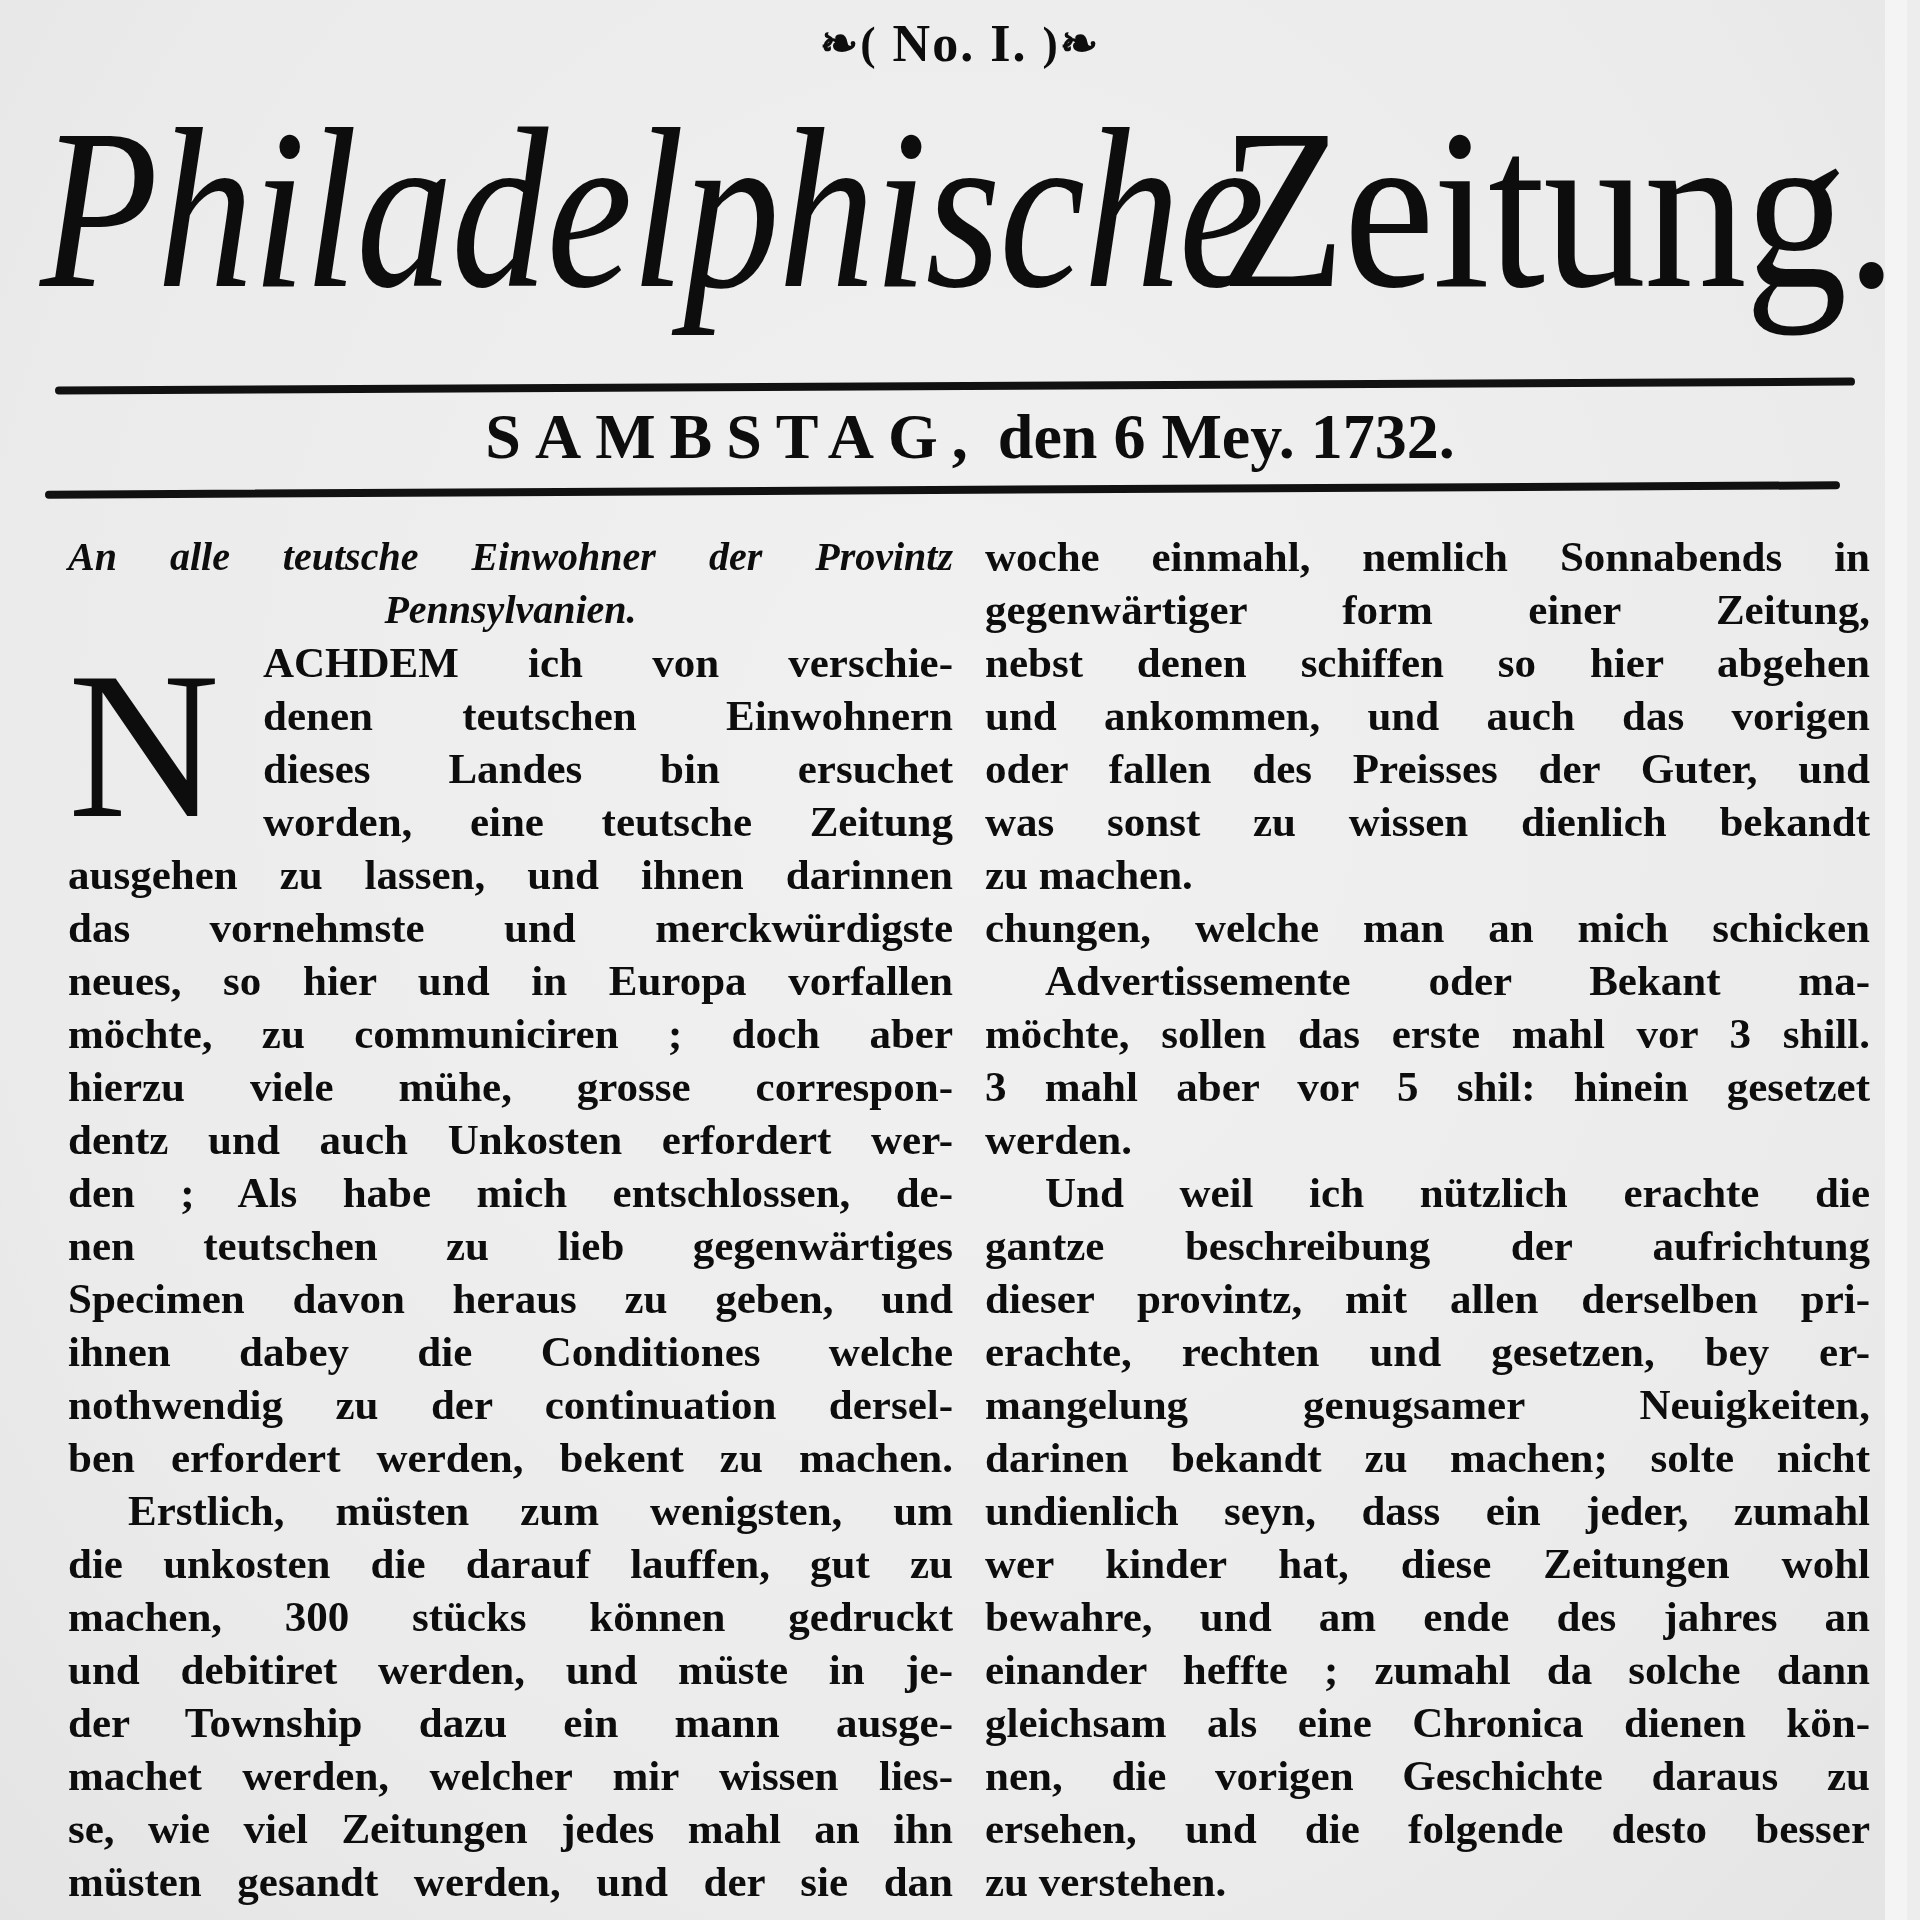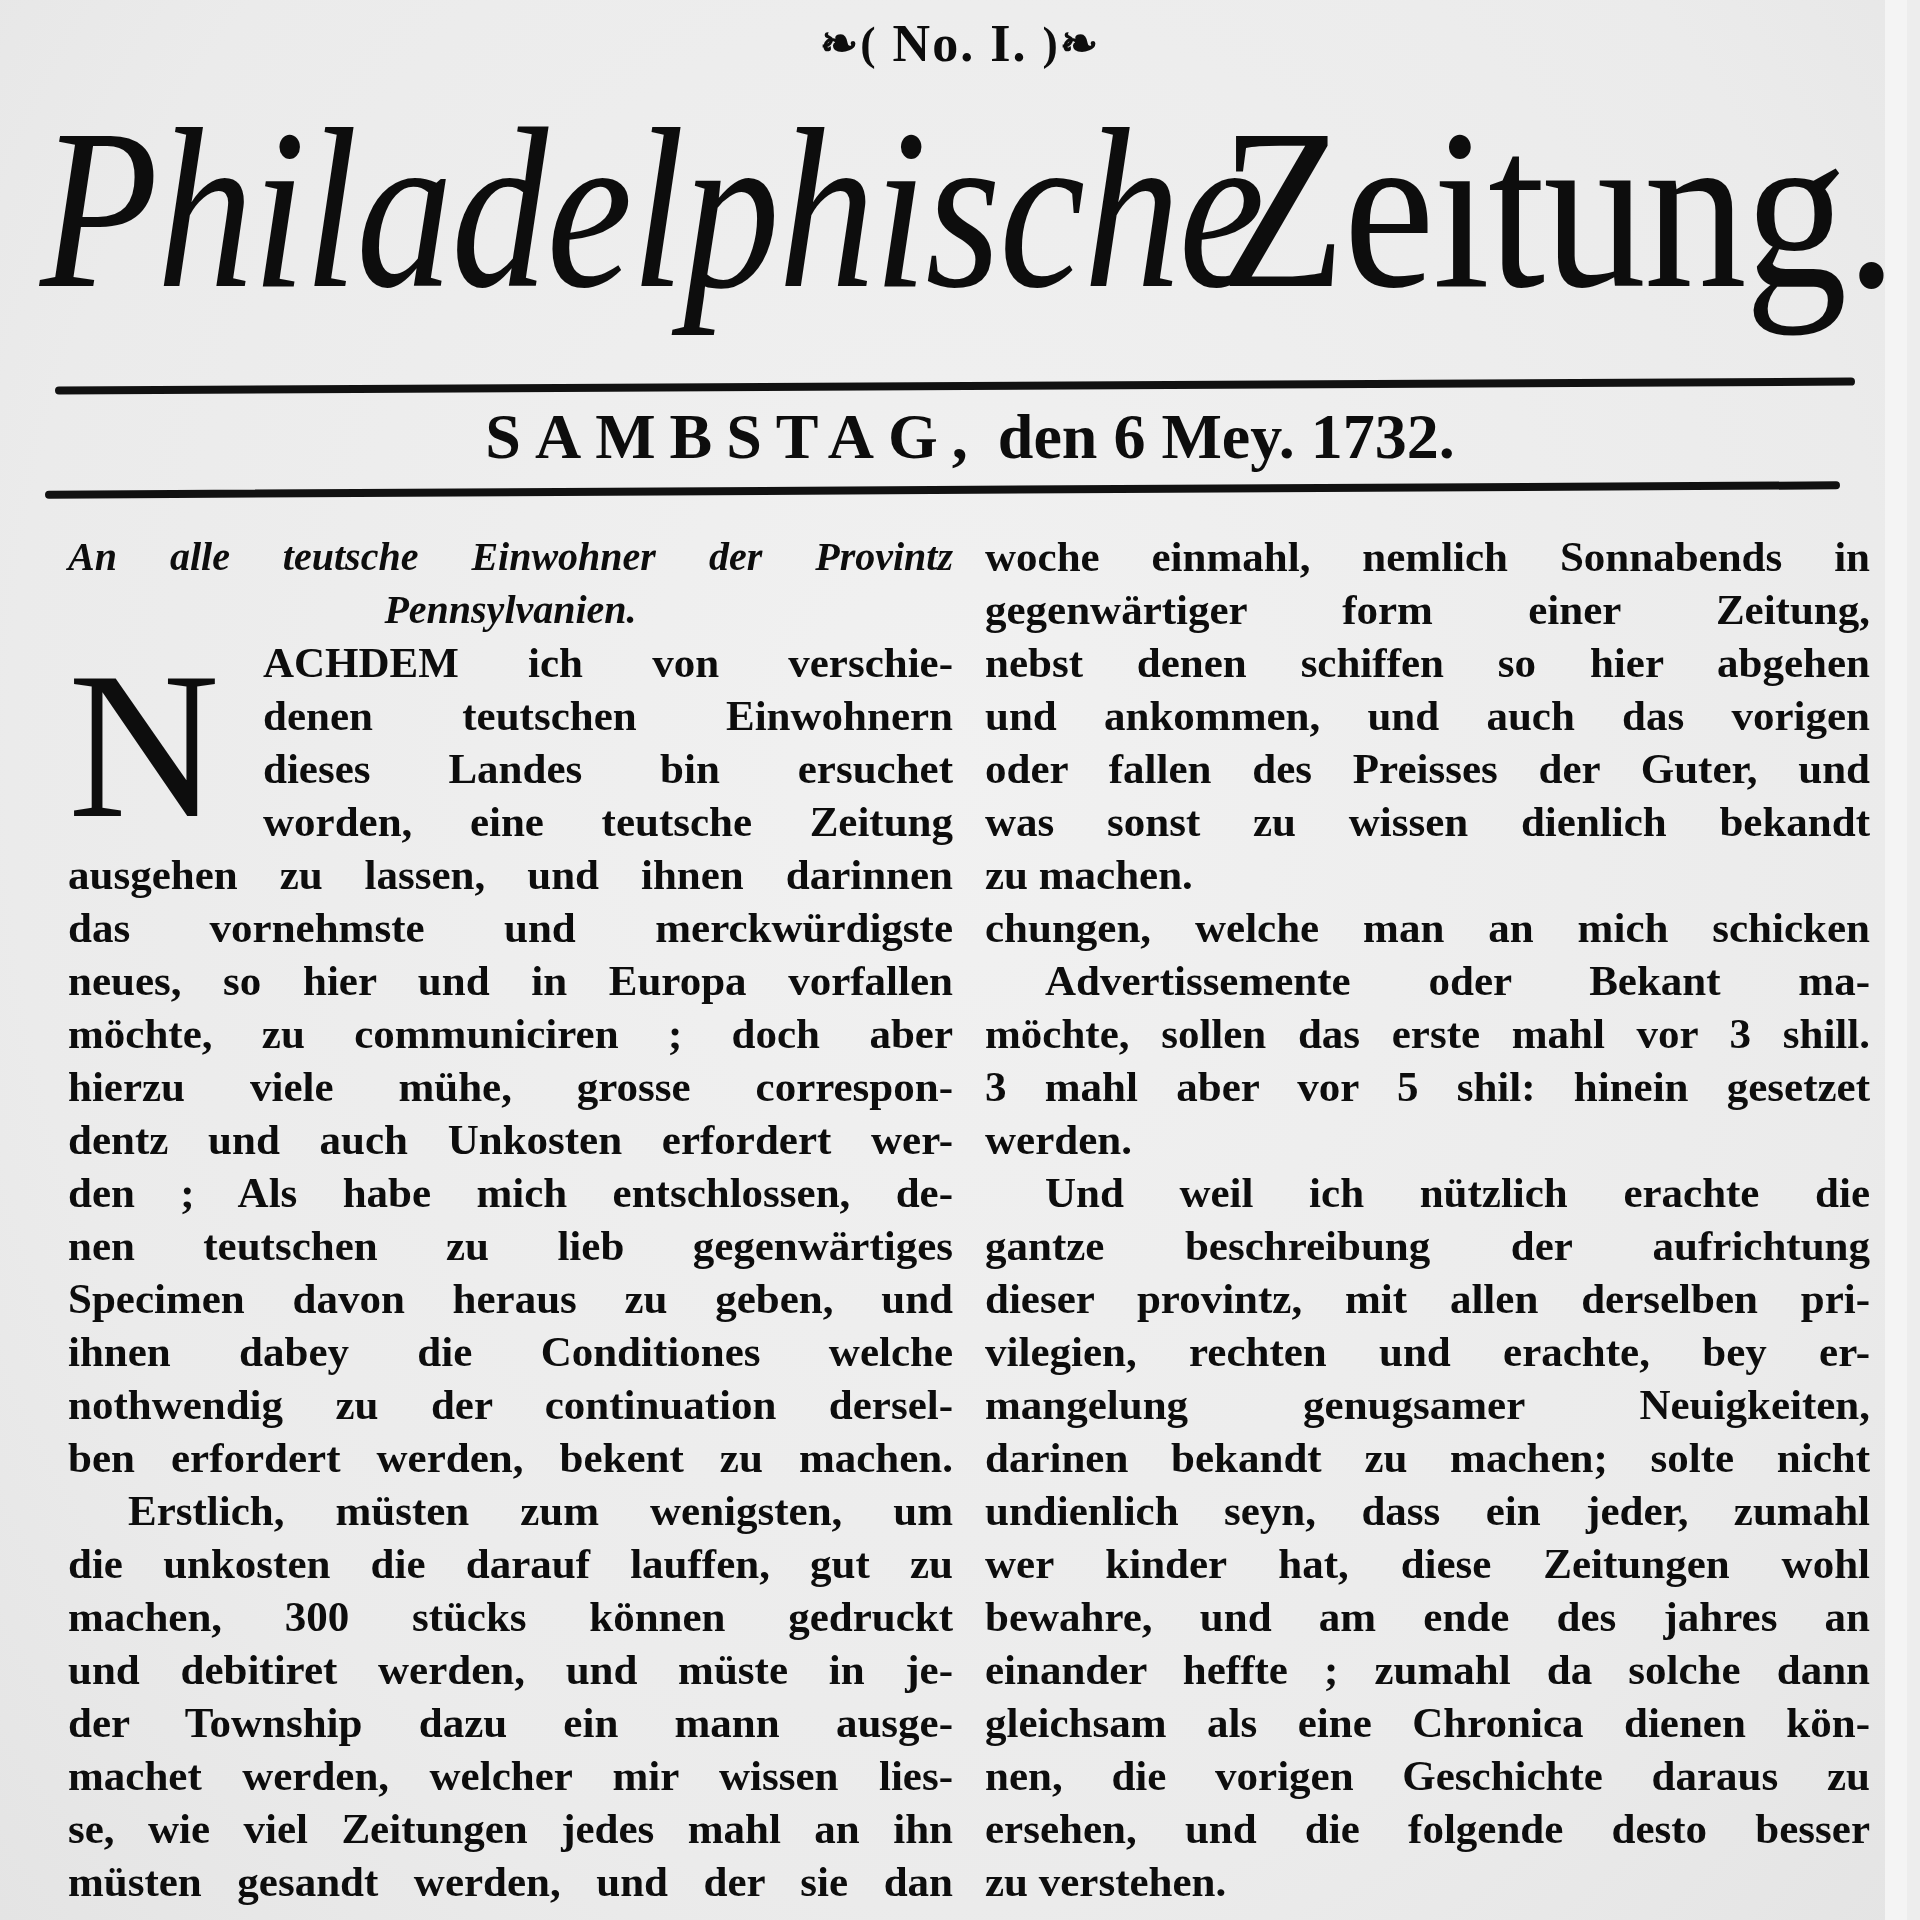--- a/index.html
+++ b/index.html
@@ -135,21 +135,21 @@
     <span class="line">was sonst zu wissen dienlich bekandt</span>
     <span class="line last">zu machen.</span>
     <span class="line">chungen, welche man an mich schicken</span>
     <span class="line indent">Advertissemente oder Bekant ma-</span>
     <span class="line">möchte, sollen das erste mahl vor 3 shill.</span>
     <span class="line">3 mahl aber vor 5 shil: hinein gesetzet</span>
     <span class="line last">werden.</span>
     <span class="line indent">Und weil ich nützlich erachte die</span>
     <span class="line">gantze beschreibung der aufrichtung</span>
     <span class="line">dieser provintz, mit allen derselben pri-</span>
-    <span class="line">vilegien, rechten und erachte, bey er-</span>
+    <span class="line">erachte, rechten und gesetzen, bey er-</span>
     <span class="line">mangelung genugsamer Neuigkeiten,</span>
     <span class="line">darinen bekandt zu machen; solte nicht</span>
     <span class="line">undienlich seyn, dass ein jeder, zumahl</span>
     <span class="line">wer kinder hat, diese Zeitungen wohl</span>
     <span class="line">bewahre, und am ende des jahres an</span>
     <span class="line">einander heffte ; zumahl da solche dann</span>
     <span class="line">gleichsam als eine Chronica dienen kön-</span>
     <span class="line">nen, die vorigen Geschichte daraus zu</span>
     <span class="line">ersehen, und die folgende desto besser</span>
     <span class="line last">zu verstehen.</span>

